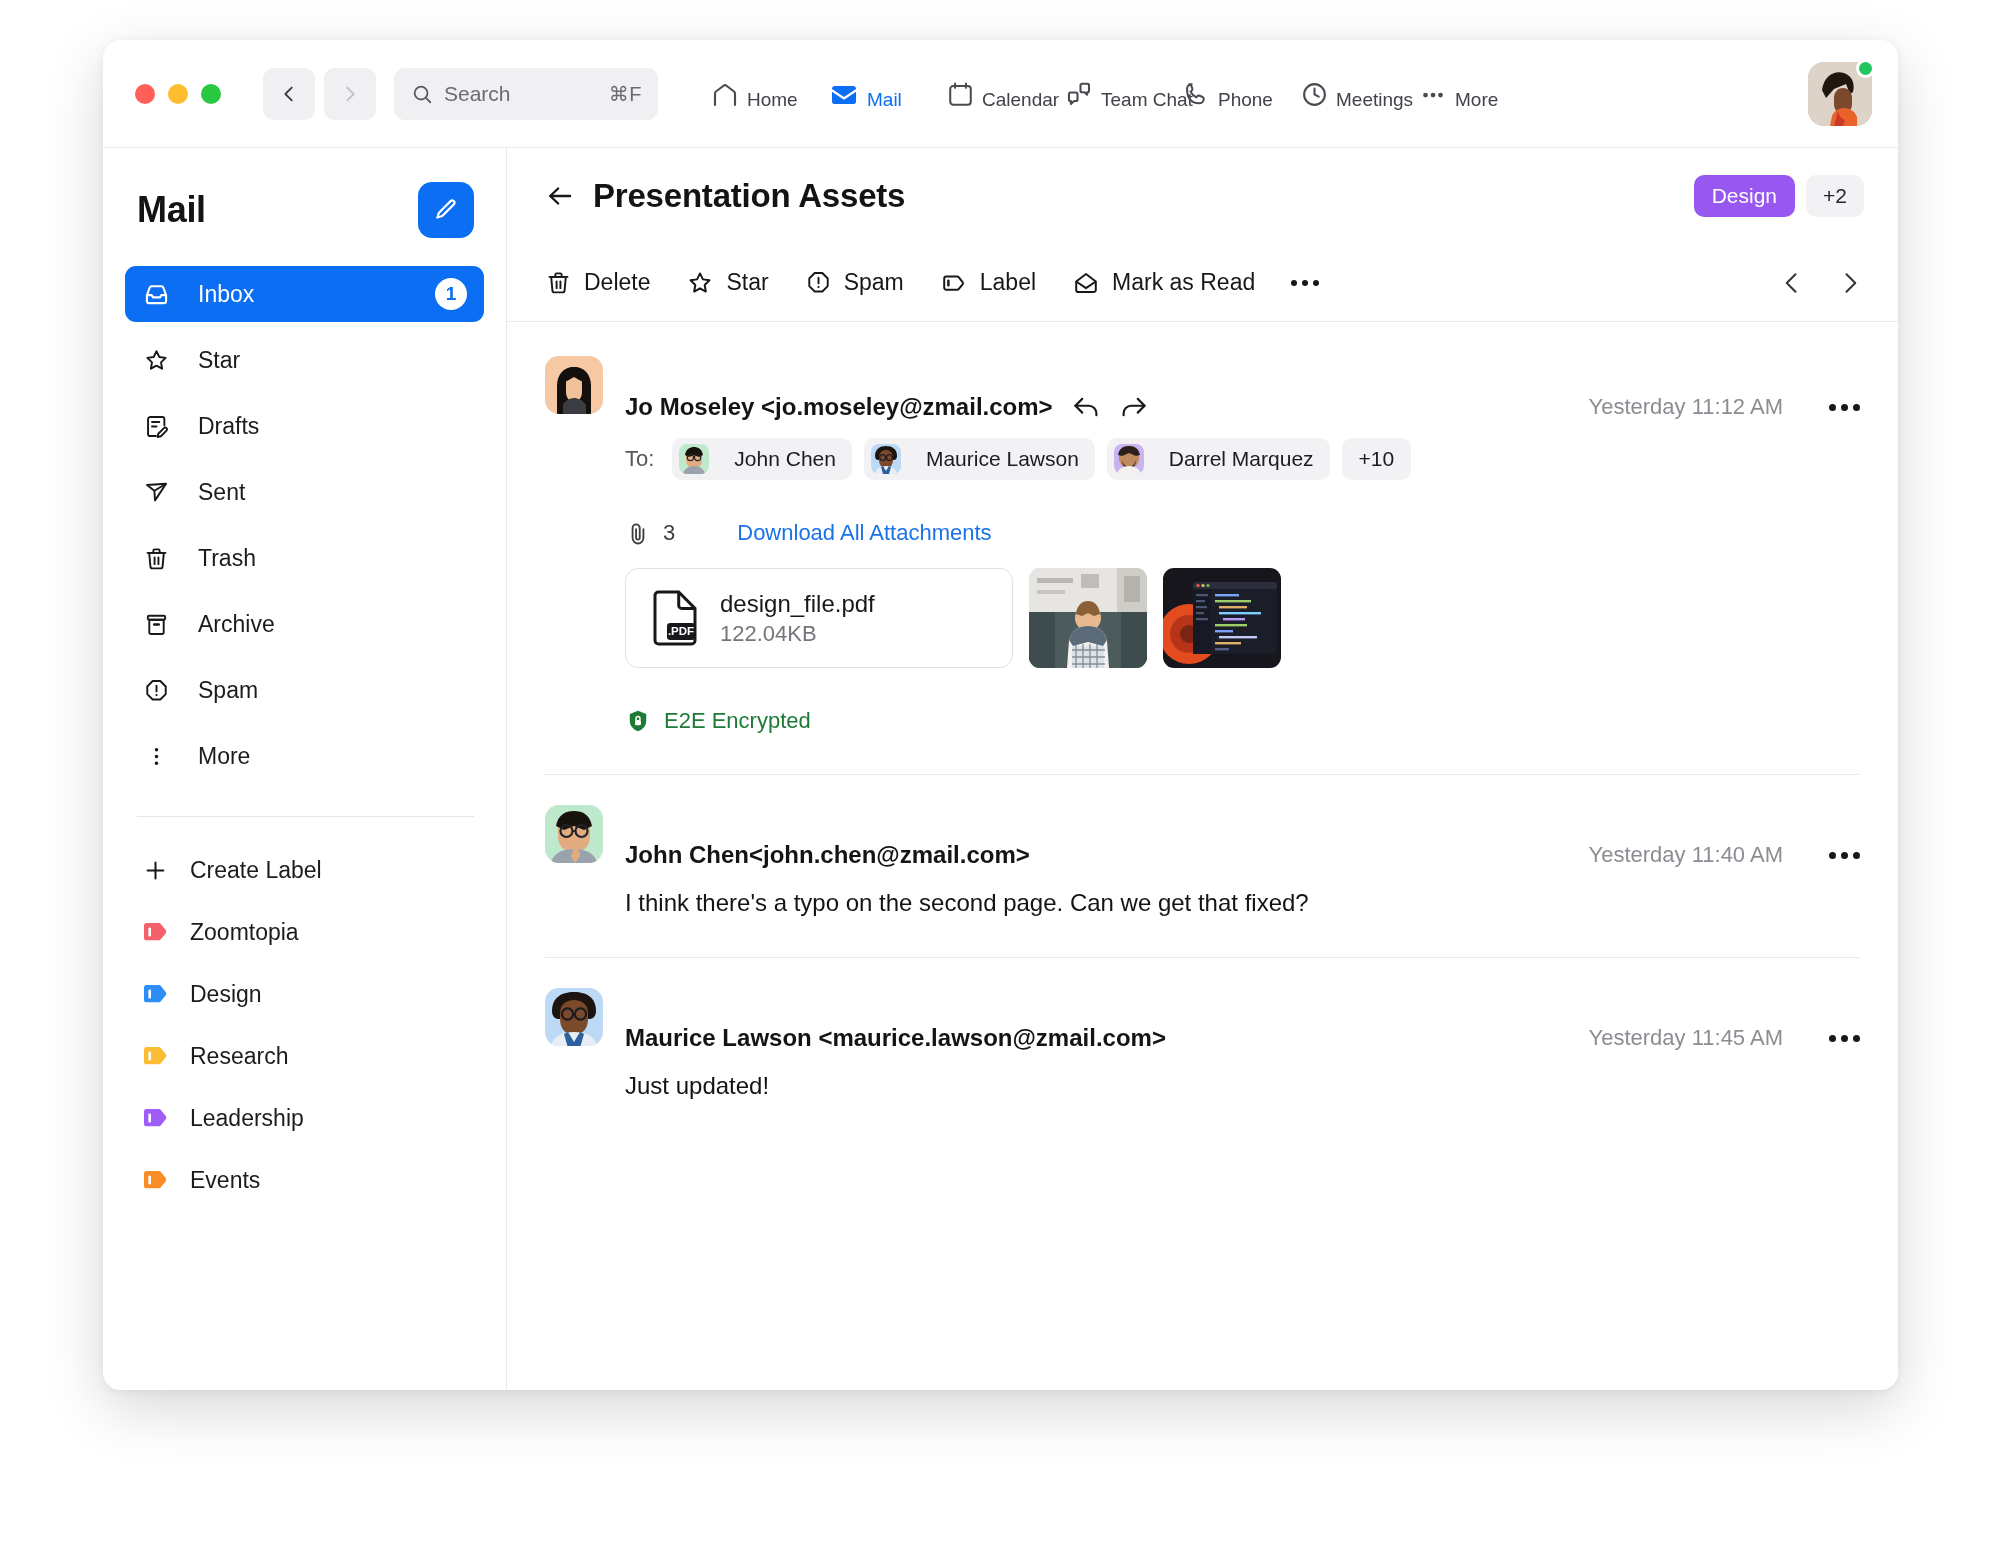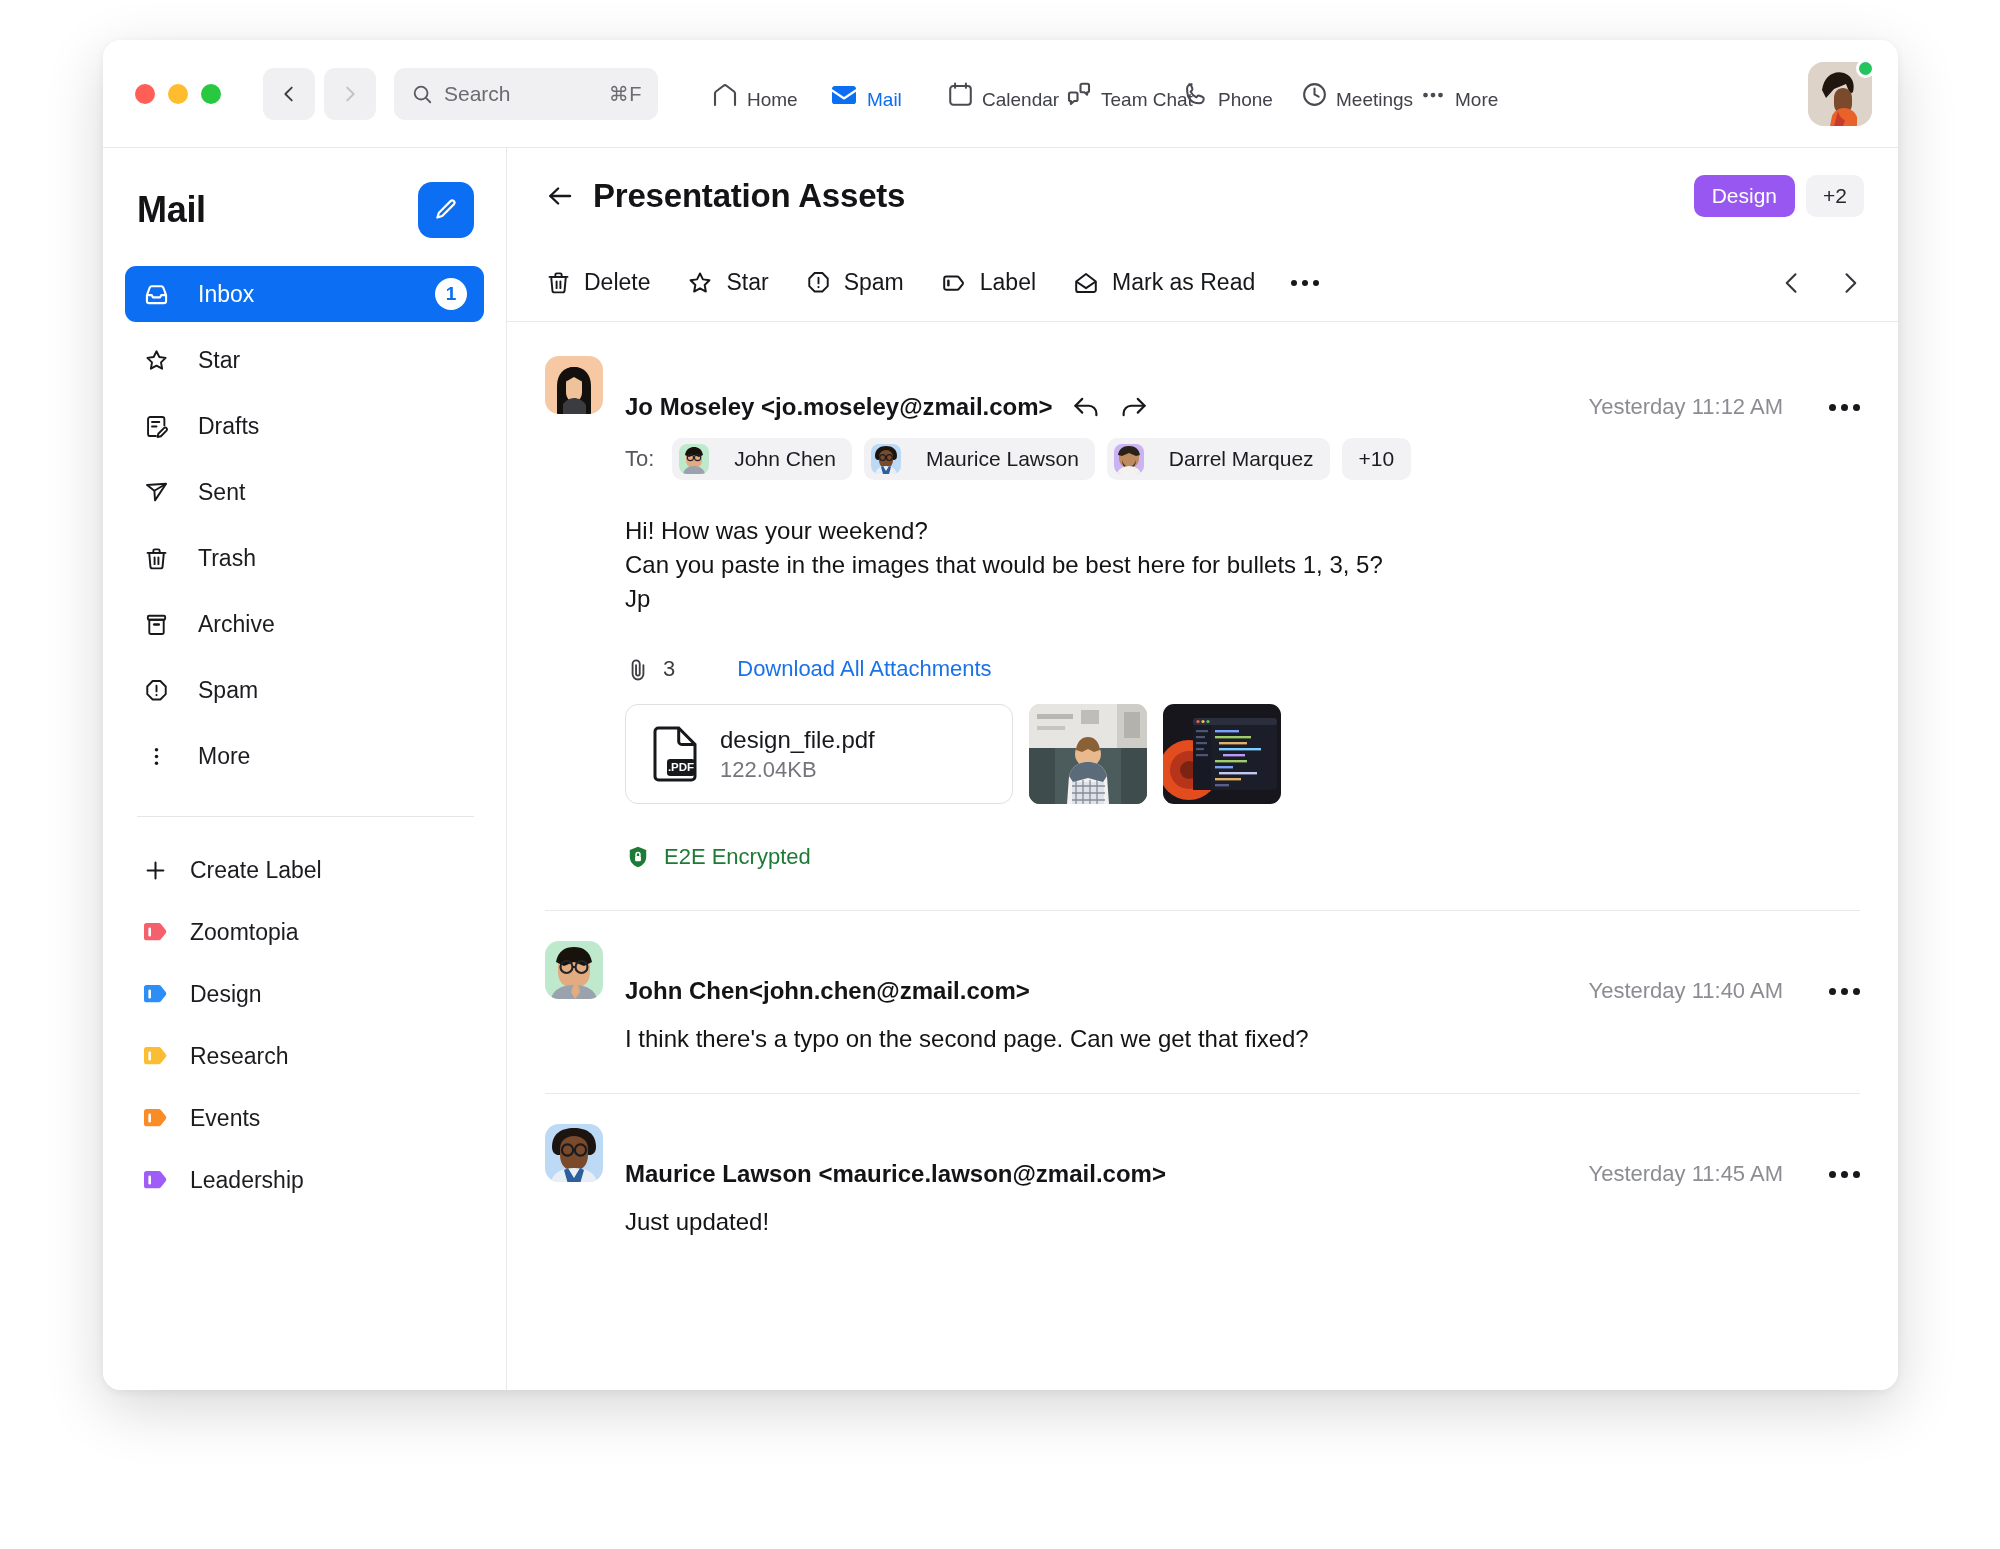--- a/index.html
+++ b/index.html
@@ -477,35 +477,35 @@
                 <path d="M2 3.6A2.6 2.6 0 0 1 4.6 1h12.2c.8 0 1.6.4 2.1 1l4.8 6a2.6 2.6 0 0 1 0 3.3l-4.8 6c-.5.6-1.3 1-2.1 1H4.6A2.6 2.6 0 0 1 2 15.7z" fill="#fbbd34"></path>
                 <rect x="6.4" y="5.4" width="2.6" height="9.2" rx="1.3" fill="#ffffff"></rect>
               </svg>
           </span>
           <span class="sb-label">Research</span>
         </div>
 
         <div class="sb-tagitem">
           <span class="tag-ico">
             <svg width="28" height="20" viewBox="0 0 28 20">
-                <path d="M2 3.6A2.6 2.6 0 0 1 4.6 1h12.2c.8 0 1.6.4 2.1 1l4.8 6a2.6 2.6 0 0 1 0 3.3l-4.8 6c-.5.6-1.3 1-2.1 1H4.6A2.6 2.6 0 0 1 2 15.7z" fill="#fa8c28"></path>
+                <path d="M2 3.6A2.6 2.6 0 0 1 4.6 1h12.2c.8 0 1.6.4 2.1 1l4.8 6a2.6 2.6 0 0 1 0 3.3l-4.8 6c-.5.6-1.3 1-2.1 1H4.6A2.6 2.6 0 0 1 2 15.7z" fill="#a05cf7"></path>
                 <rect x="6.4" y="5.4" width="2.6" height="9.2" rx="1.3" fill="#ffffff"></rect>
               </svg>
           </span>
-          <span class="sb-label">Events</span>
+          <span class="sb-label">Leadership</span>
         </div>
 
         <div class="sb-tagitem">
           <span class="tag-ico">
             <svg width="28" height="20" viewBox="0 0 28 20">
-                <path d="M2 3.6A2.6 2.6 0 0 1 4.6 1h12.2c.8 0 1.6.4 2.1 1l4.8 6a2.6 2.6 0 0 1 0 3.3l-4.8 6c-.5.6-1.3 1-2.1 1H4.6A2.6 2.6 0 0 1 2 15.7z" fill="#a05cf7"></path>
+                <path d="M2 3.6A2.6 2.6 0 0 1 4.6 1h12.2c.8 0 1.6.4 2.1 1l4.8 6a2.6 2.6 0 0 1 0 3.3l-4.8 6c-.5.6-1.3 1-2.1 1H4.6A2.6 2.6 0 0 1 2 15.7z" fill="#fa8c28"></path>
                 <rect x="6.4" y="5.4" width="2.6" height="9.2" rx="1.3" fill="#ffffff"></rect>
               </svg>
           </span>
-          <span class="sb-label">Leadership</span>
+          <span class="sb-label">Events</span>
         </div>
       </div>
     </div>
 
     <div class="main">
 
       <div class="mail-header">
         <span class="mh-back">
           <svg width="30" height="30" viewBox="0 0 24 24" fill="none" stroke="#17181b" stroke-width="1.9" stroke-linecap="round" stroke-linejoin="round">
               <line x1="20" y1="12" x2="4.5" y2="12"></line>
@@ -652,25 +652,20 @@
                         <path d="M3 30c1-5 6-8 12-8s11 3 12 8z" fill="#f4f1ee"></path>
                       </svg>
                   </span>
                   <span class="chip-name">Darrel Marquez</span>
                 </span>
                 <span class="chip plain">
                   <span class="chip-name">+10</span>
                 </span>
               </div>
 
-              <div class="msg-body">
-                <div>Hi! How was your weekend?</div>
-                <div>Can you paste in the images that would be best here for bullets 1, 3, 5?</div>
-                <div>Jp</div>
-              </div>
 
               <div class="attach-head">
                 <svg width="26" height="26" viewBox="0 0 24 24" fill="none" stroke="#3d3e44" stroke-width="1.7" stroke-linecap="round" stroke-linejoin="round">
                     <path d="M17 8.5v8.2a5 5 0 0 1-10 0V7.3a3.3 3.3 0 0 1 6.6 0v9.1a1.7 1.7 0 0 1-3.4 0V8.5"></path>
                   </svg>
                 <span class="attach-count">3</span>
                 <span class="attach-link">Download All Attachments</span>
               </div>
 
               <div class="attach-row">

